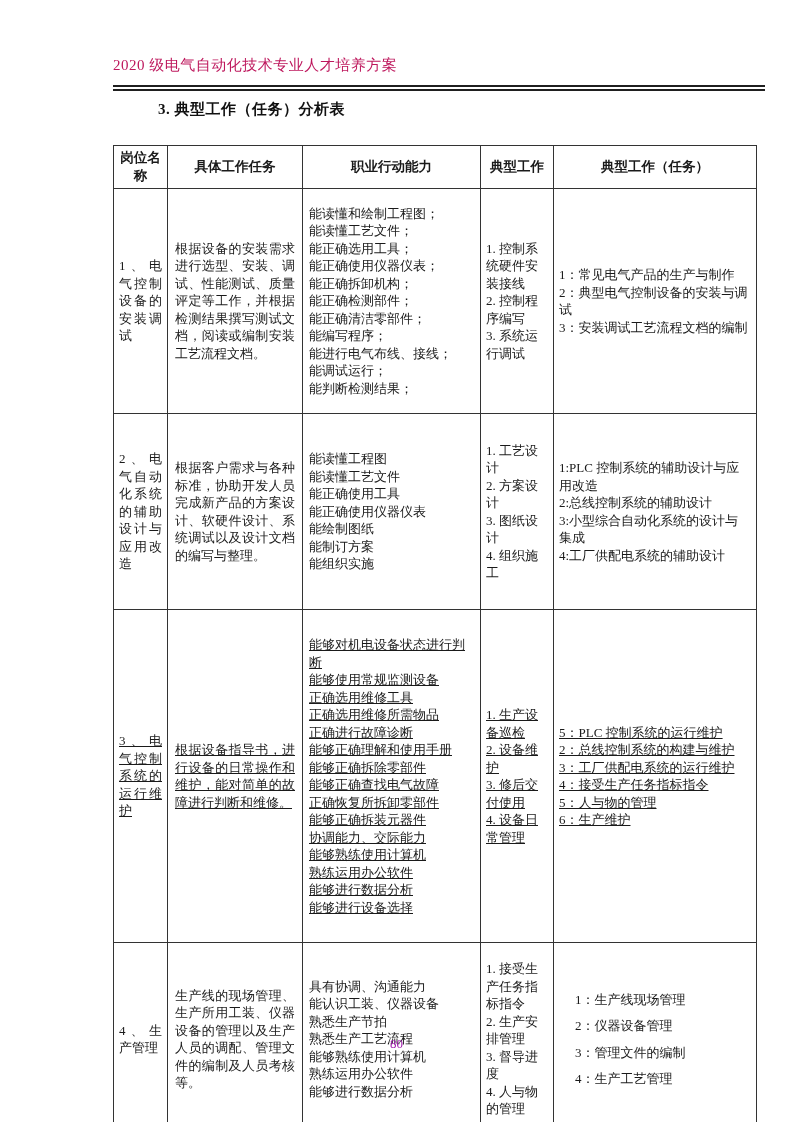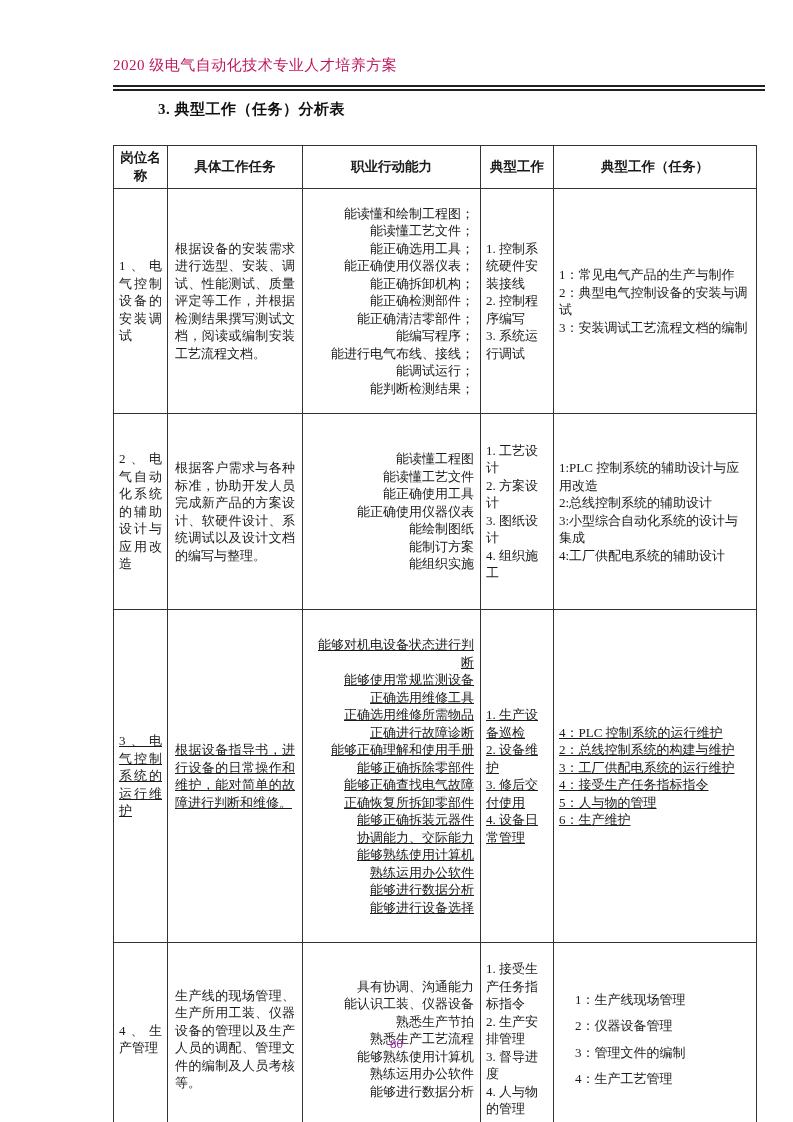--- a/index.html
+++ b/index.html
@@ -50,21 +50,21 @@
     font-weight:bold;
     font-size:13.5px;
     height:36px;
     line-height:18px;
   }
   td.justify{
     text-align:justify;
     text-justify:inter-character;
   }
   td.tasks-cell{padding:17px 7px;}
-  td.abilities-cell{padding:3px 6px;text-align:right;}
+  td.abilities-cell{padding:3px 6px;}
   .cell-line{margin:0;}
   td.gap-lines .cell-line{margin:9px 16px;}
   tr.r1 td{height:190px;}
   tr.r2 td{height:161px;}
   tr.r3 td{height:298px;text-decoration:underline;}
   tr.r4 td{height:158px;}
   .page-number{
     position:absolute;top:1036px;left:0;right:0;
     text-align:center;
     font-size:13px;color:#a21caf;
@@ -171,21 +171,21 @@
             <div class="cell-line">能够进行数据分析</div>
             <div class="cell-line">能够进行设备选择</div>
           </td>
         <td>
             <div class="cell-line">1. 生产设备巡检</div>
             <div class="cell-line">2. 设备维护</div>
             <div class="cell-line">3. 修后交付使用</div>
             <div class="cell-line">4. 设备日常管理</div>
           </td>
         <td>
-            <div class="cell-line">4：PLC 控制系统的运行维护</div>
+            <div class="cell-line">5：PLC 控制系统的运行维护</div>
             <div class="cell-line">2：总线控制系统的构建与维护</div>
             <div class="cell-line">3：工厂供配电系统的运行维护</div>
             <div class="cell-line">4：接受生产任务指标指令</div>
             <div class="cell-line">5：人与物的管理</div>
             <div class="cell-line">6：生产维护</div>
           </td>
       </tr>
       <tr class="r4">
         <td class="justify">4、生产管理</td>
         <td class="justify tasks-cell">生产线的现场管理、生产所用工装、仪器设备的管理以及生产人员的调配、管理文件的编制及人员考核等。</td>

